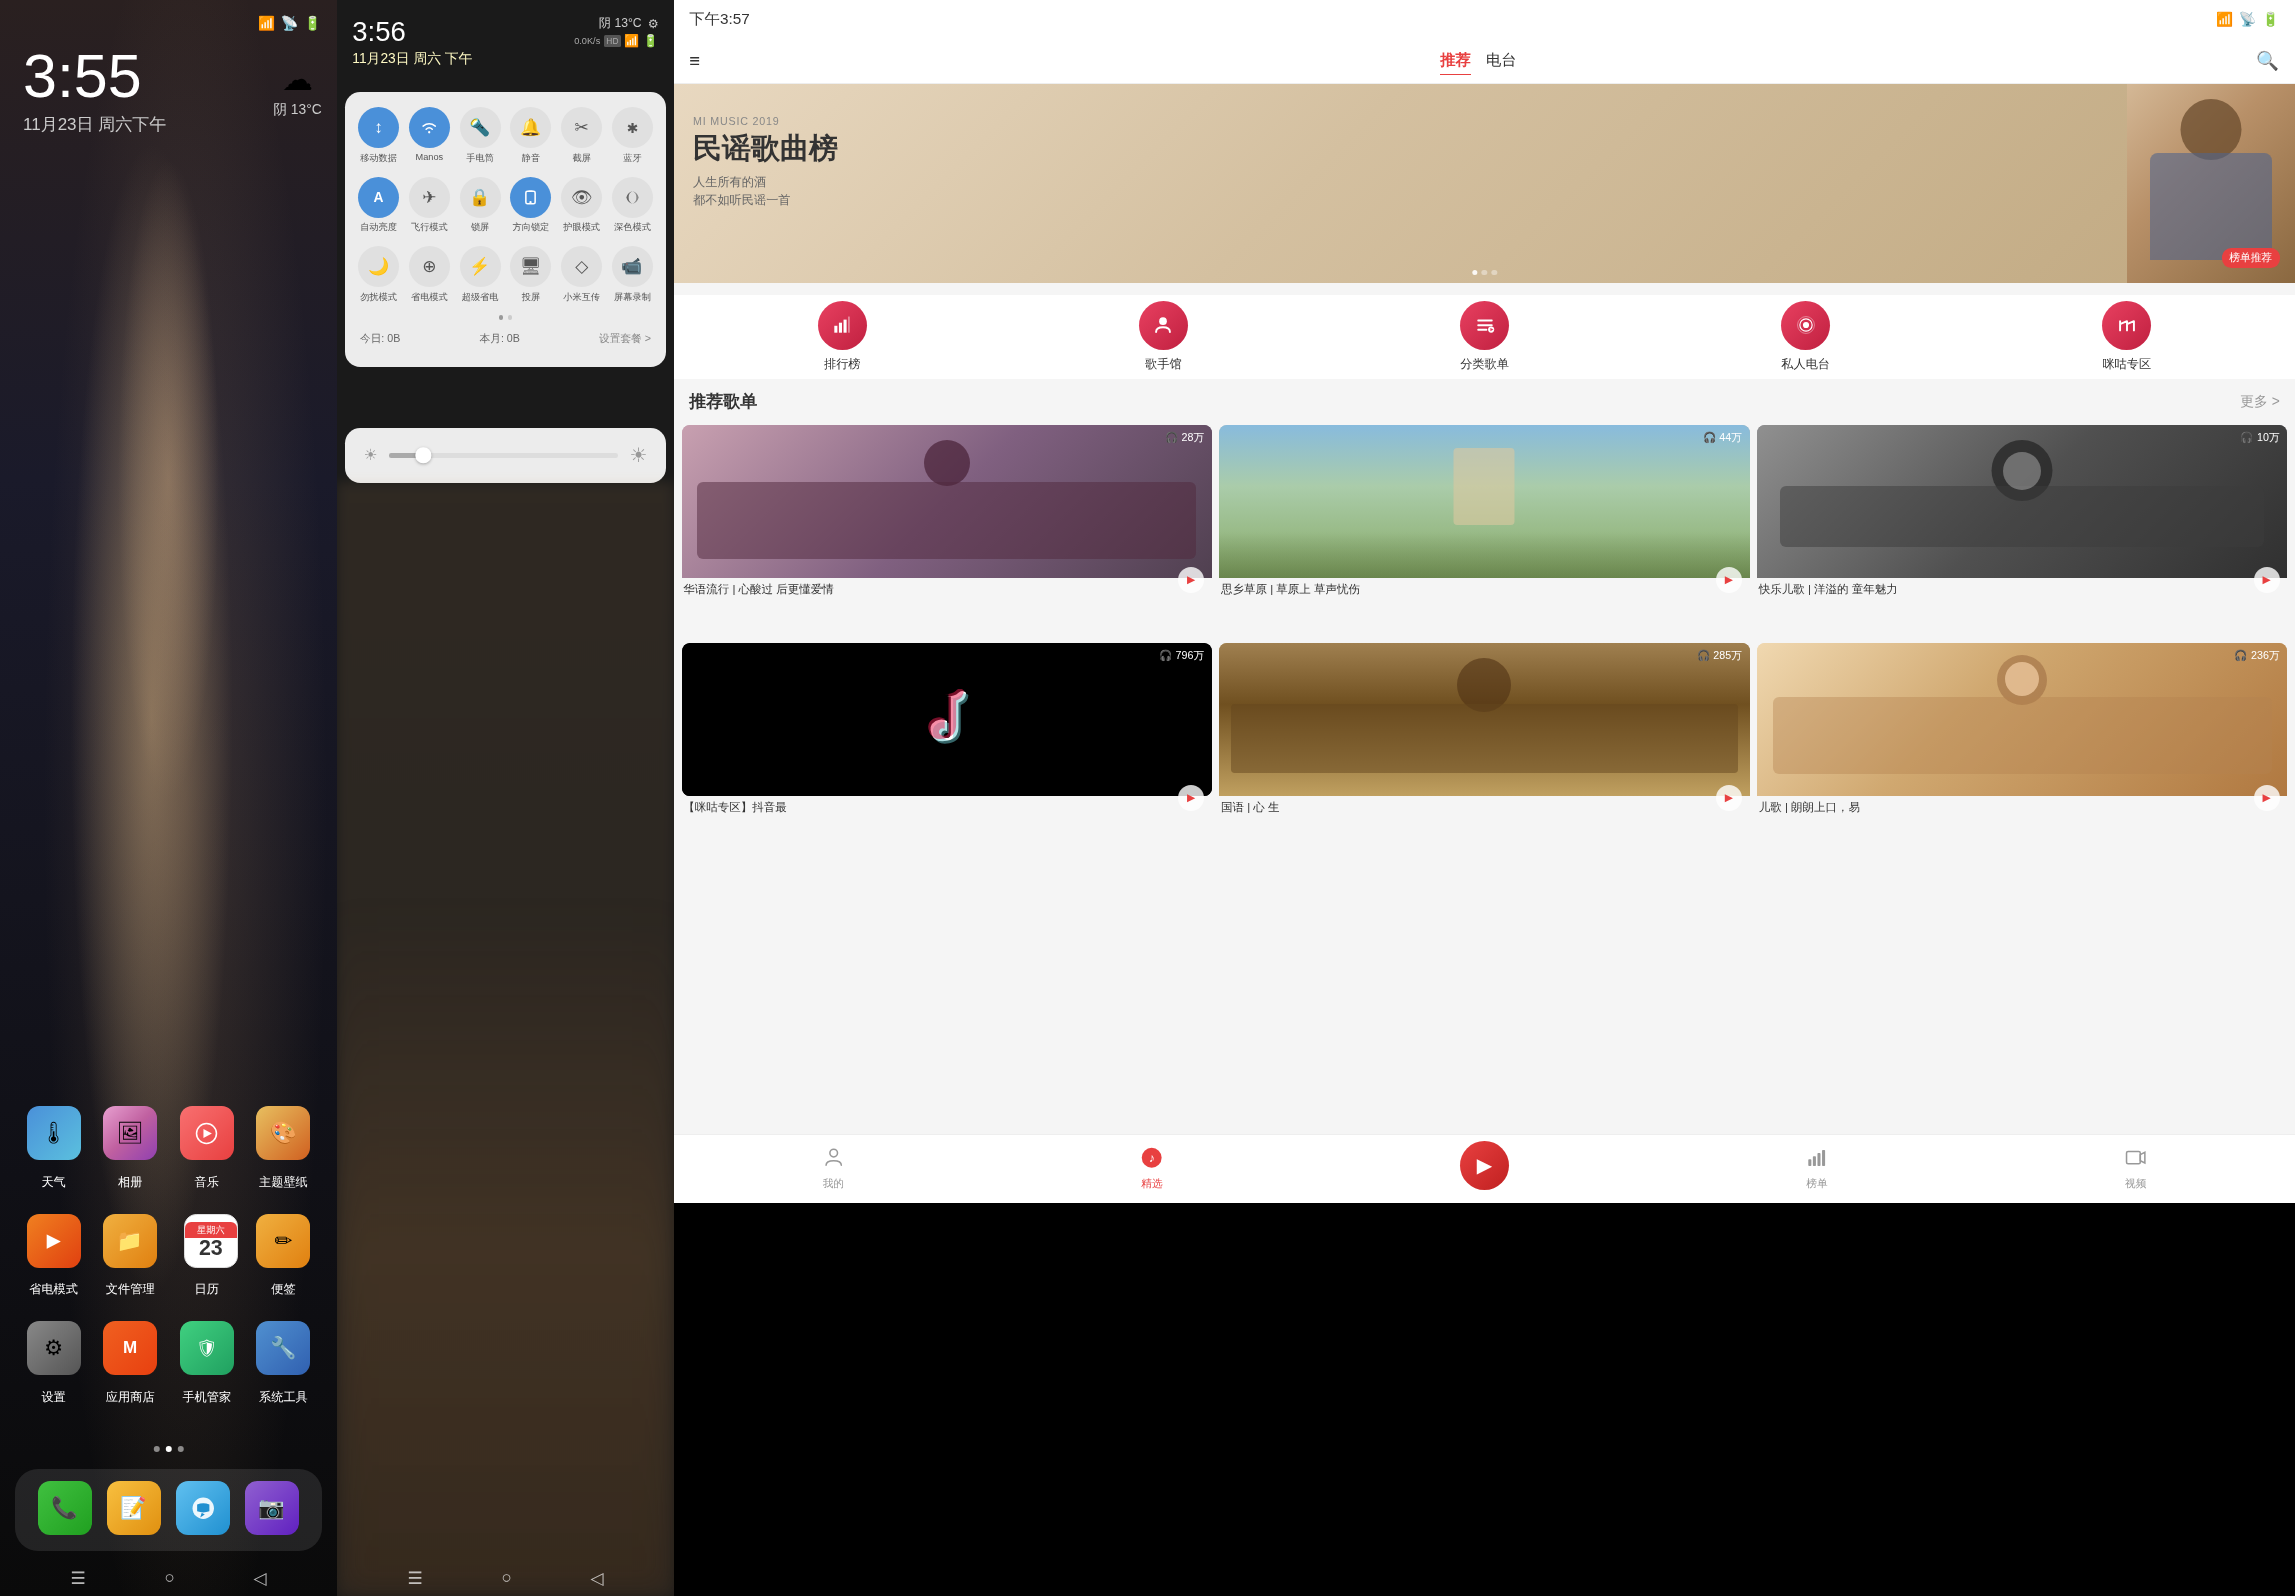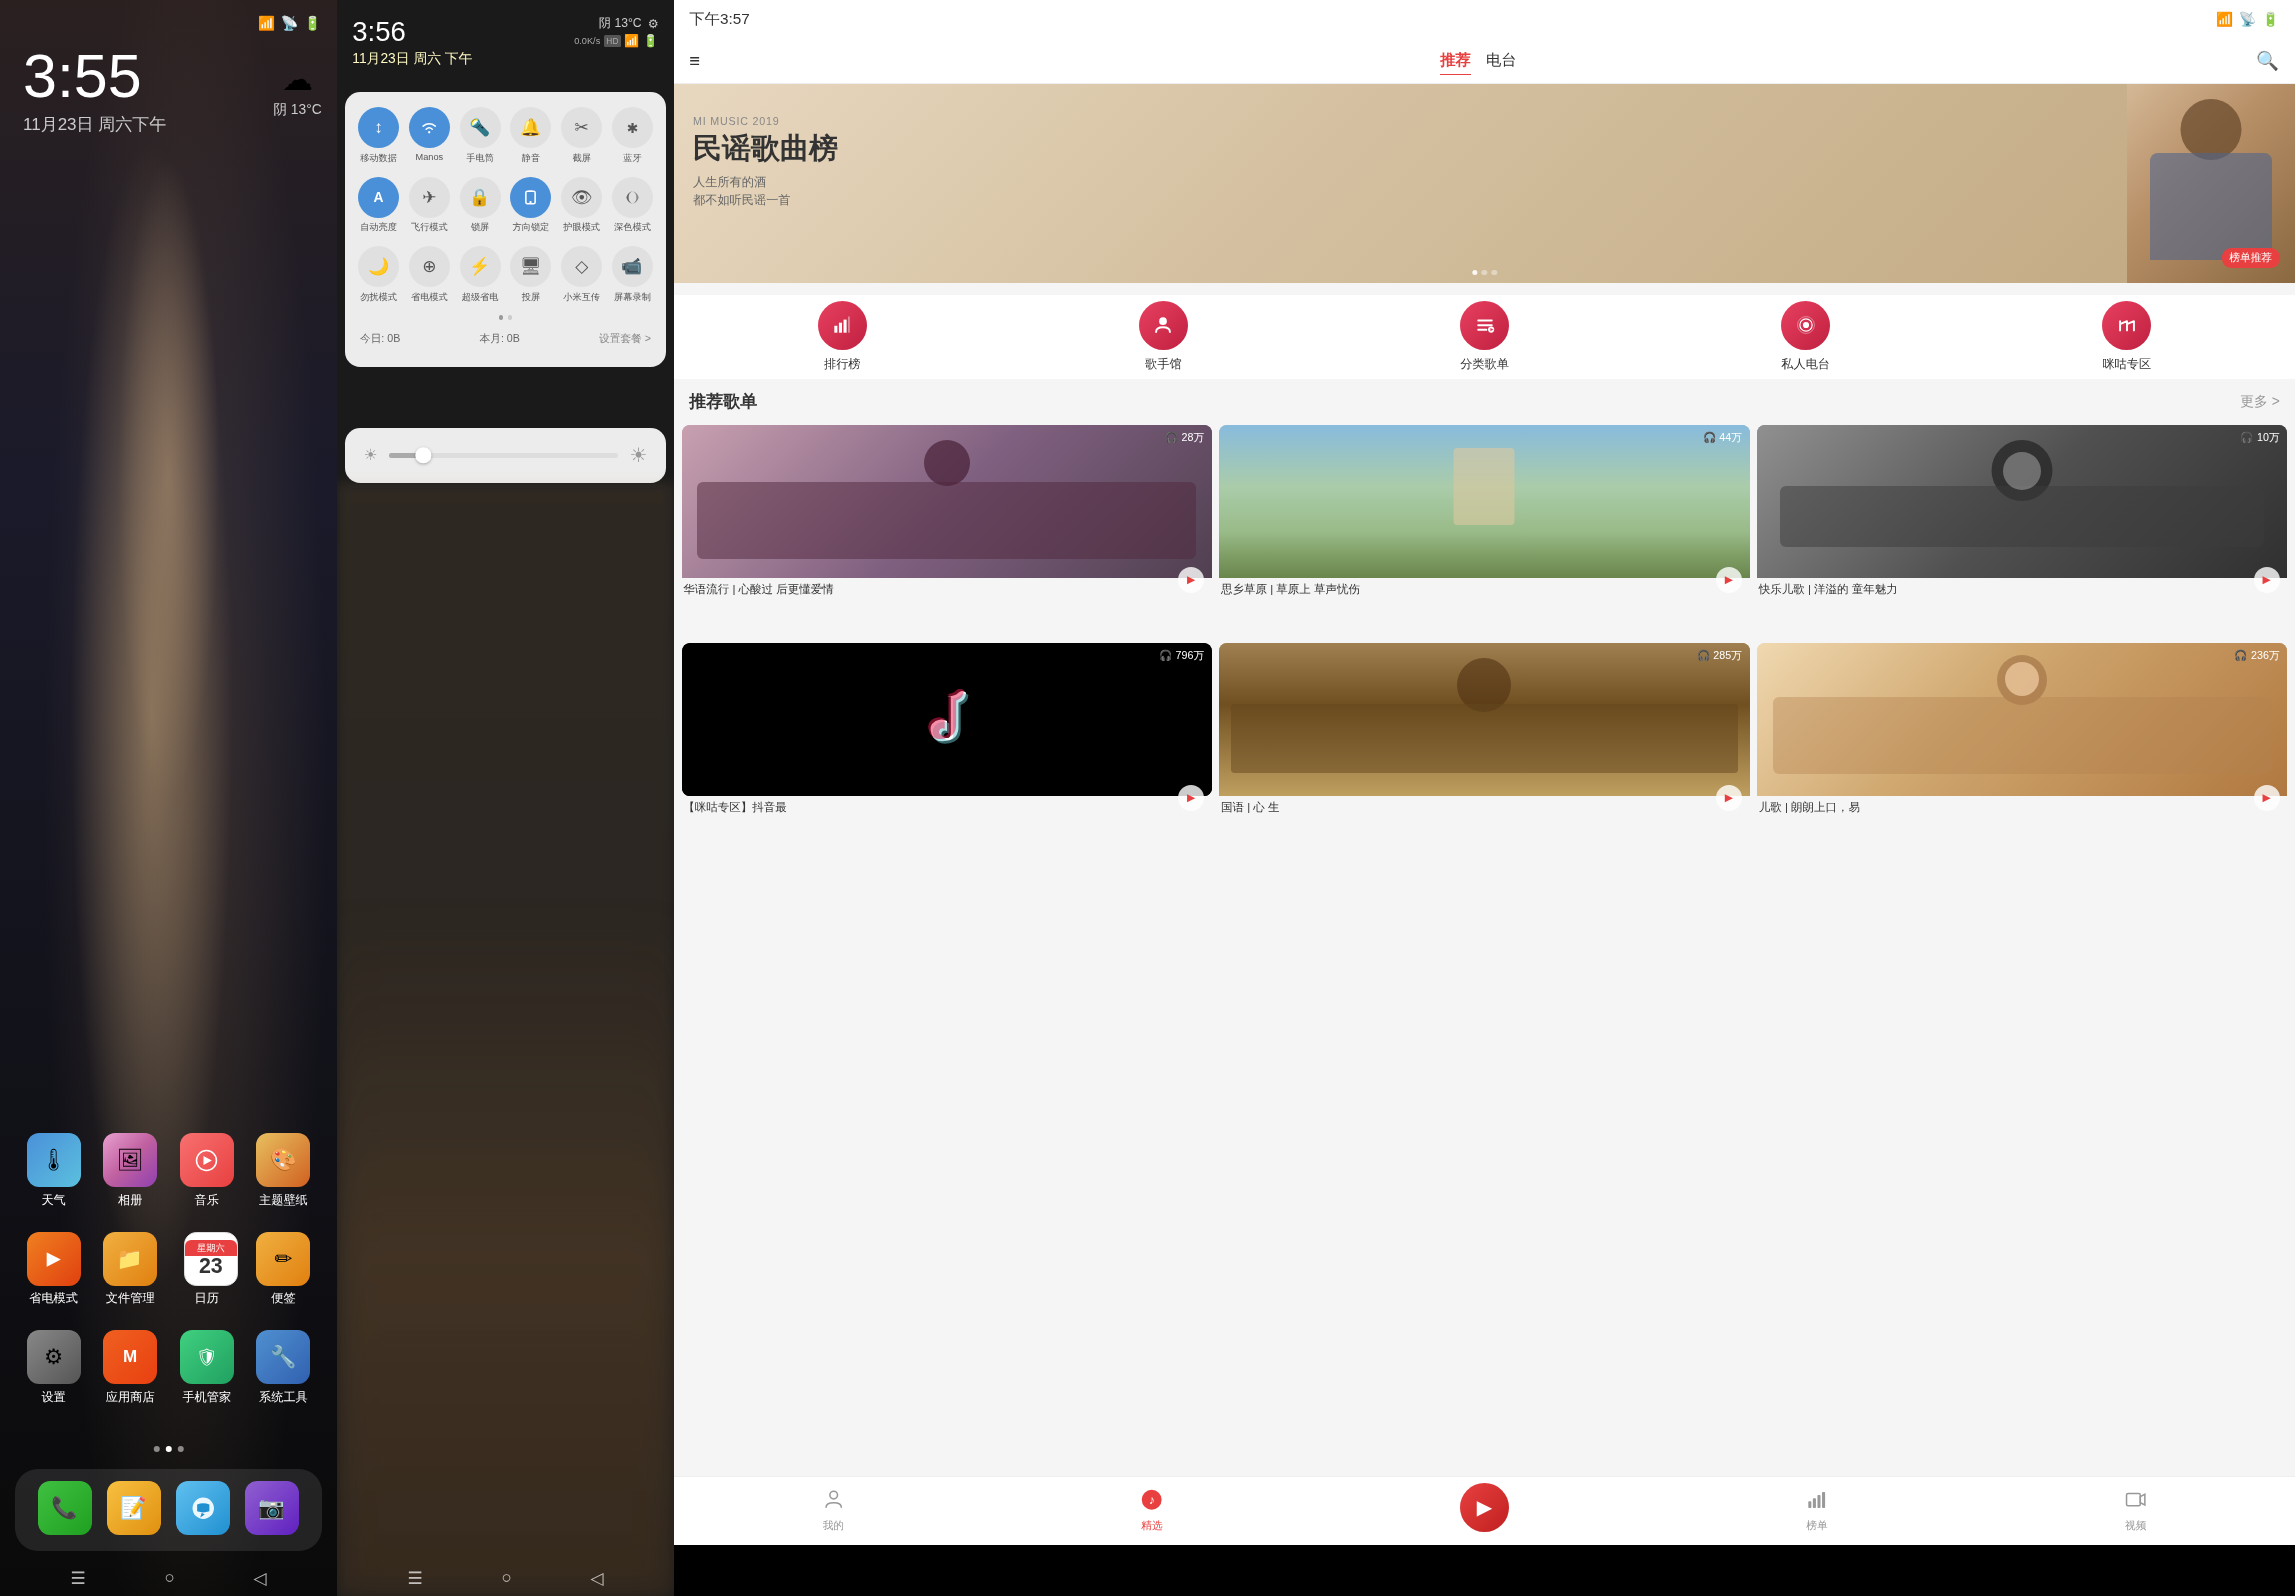--- a/index.html
+++ b/index.html
@@ -101,20 +101,21 @@
       display: flex;
       align-items: center;
       justify-content: center;
       font-size: 21.4px;
       margin-bottom: 4.6px;
     }
     .app-label {
       color: #fff;
       font-size: 12.2px;
       text-align: left;
+      margin-top: 9px;
     }
     .app-weather { background: linear-gradient(135deg, #4a90d9, #5bc0de); }
     .app-photos { background: linear-gradient(135deg, #e8a0d0, #c060a0, #9040b0); }
     .app-music { background: linear-gradient(135deg, #f0a0a0, #e84040); }
     .app-theme { background: linear-gradient(135deg, #e8c060, #d06020); }
     .app-mivideo { background: linear-gradient(135deg, #f08020, #e04010); }
     .app-files { background: linear-gradient(135deg, #f0b040, #e08010); }
     .app-calendar { background: #fff; border: 0.8px solid #ddd; margin-left: 8px; }
     .app-notes { background: linear-gradient(135deg, #f0b040, #e08010); }
     .app-settings { background: linear-gradient(135deg, #888, #555); }
@@ -324,21 +325,21 @@
       left: 0; right: 0;
       display: flex;
       justify-content: space-around;
       padding: 0 31px;
     }
     #panel2 .nav-bar2 span { color: rgba(255,255,255,0.7); font-size: 17px; }
 
     
     #panel3 {
       flex: 1;
-      height: 1545px;
+      height: 1203px;
       position: relative;
       overflow: hidden;
       background: #f5f5f5;
     }
     #panel3 .status-bar3 {
       position: absolute;
       top: 0;
       left: 0; right: 0;
       height: 38px;
       background: #fff;

